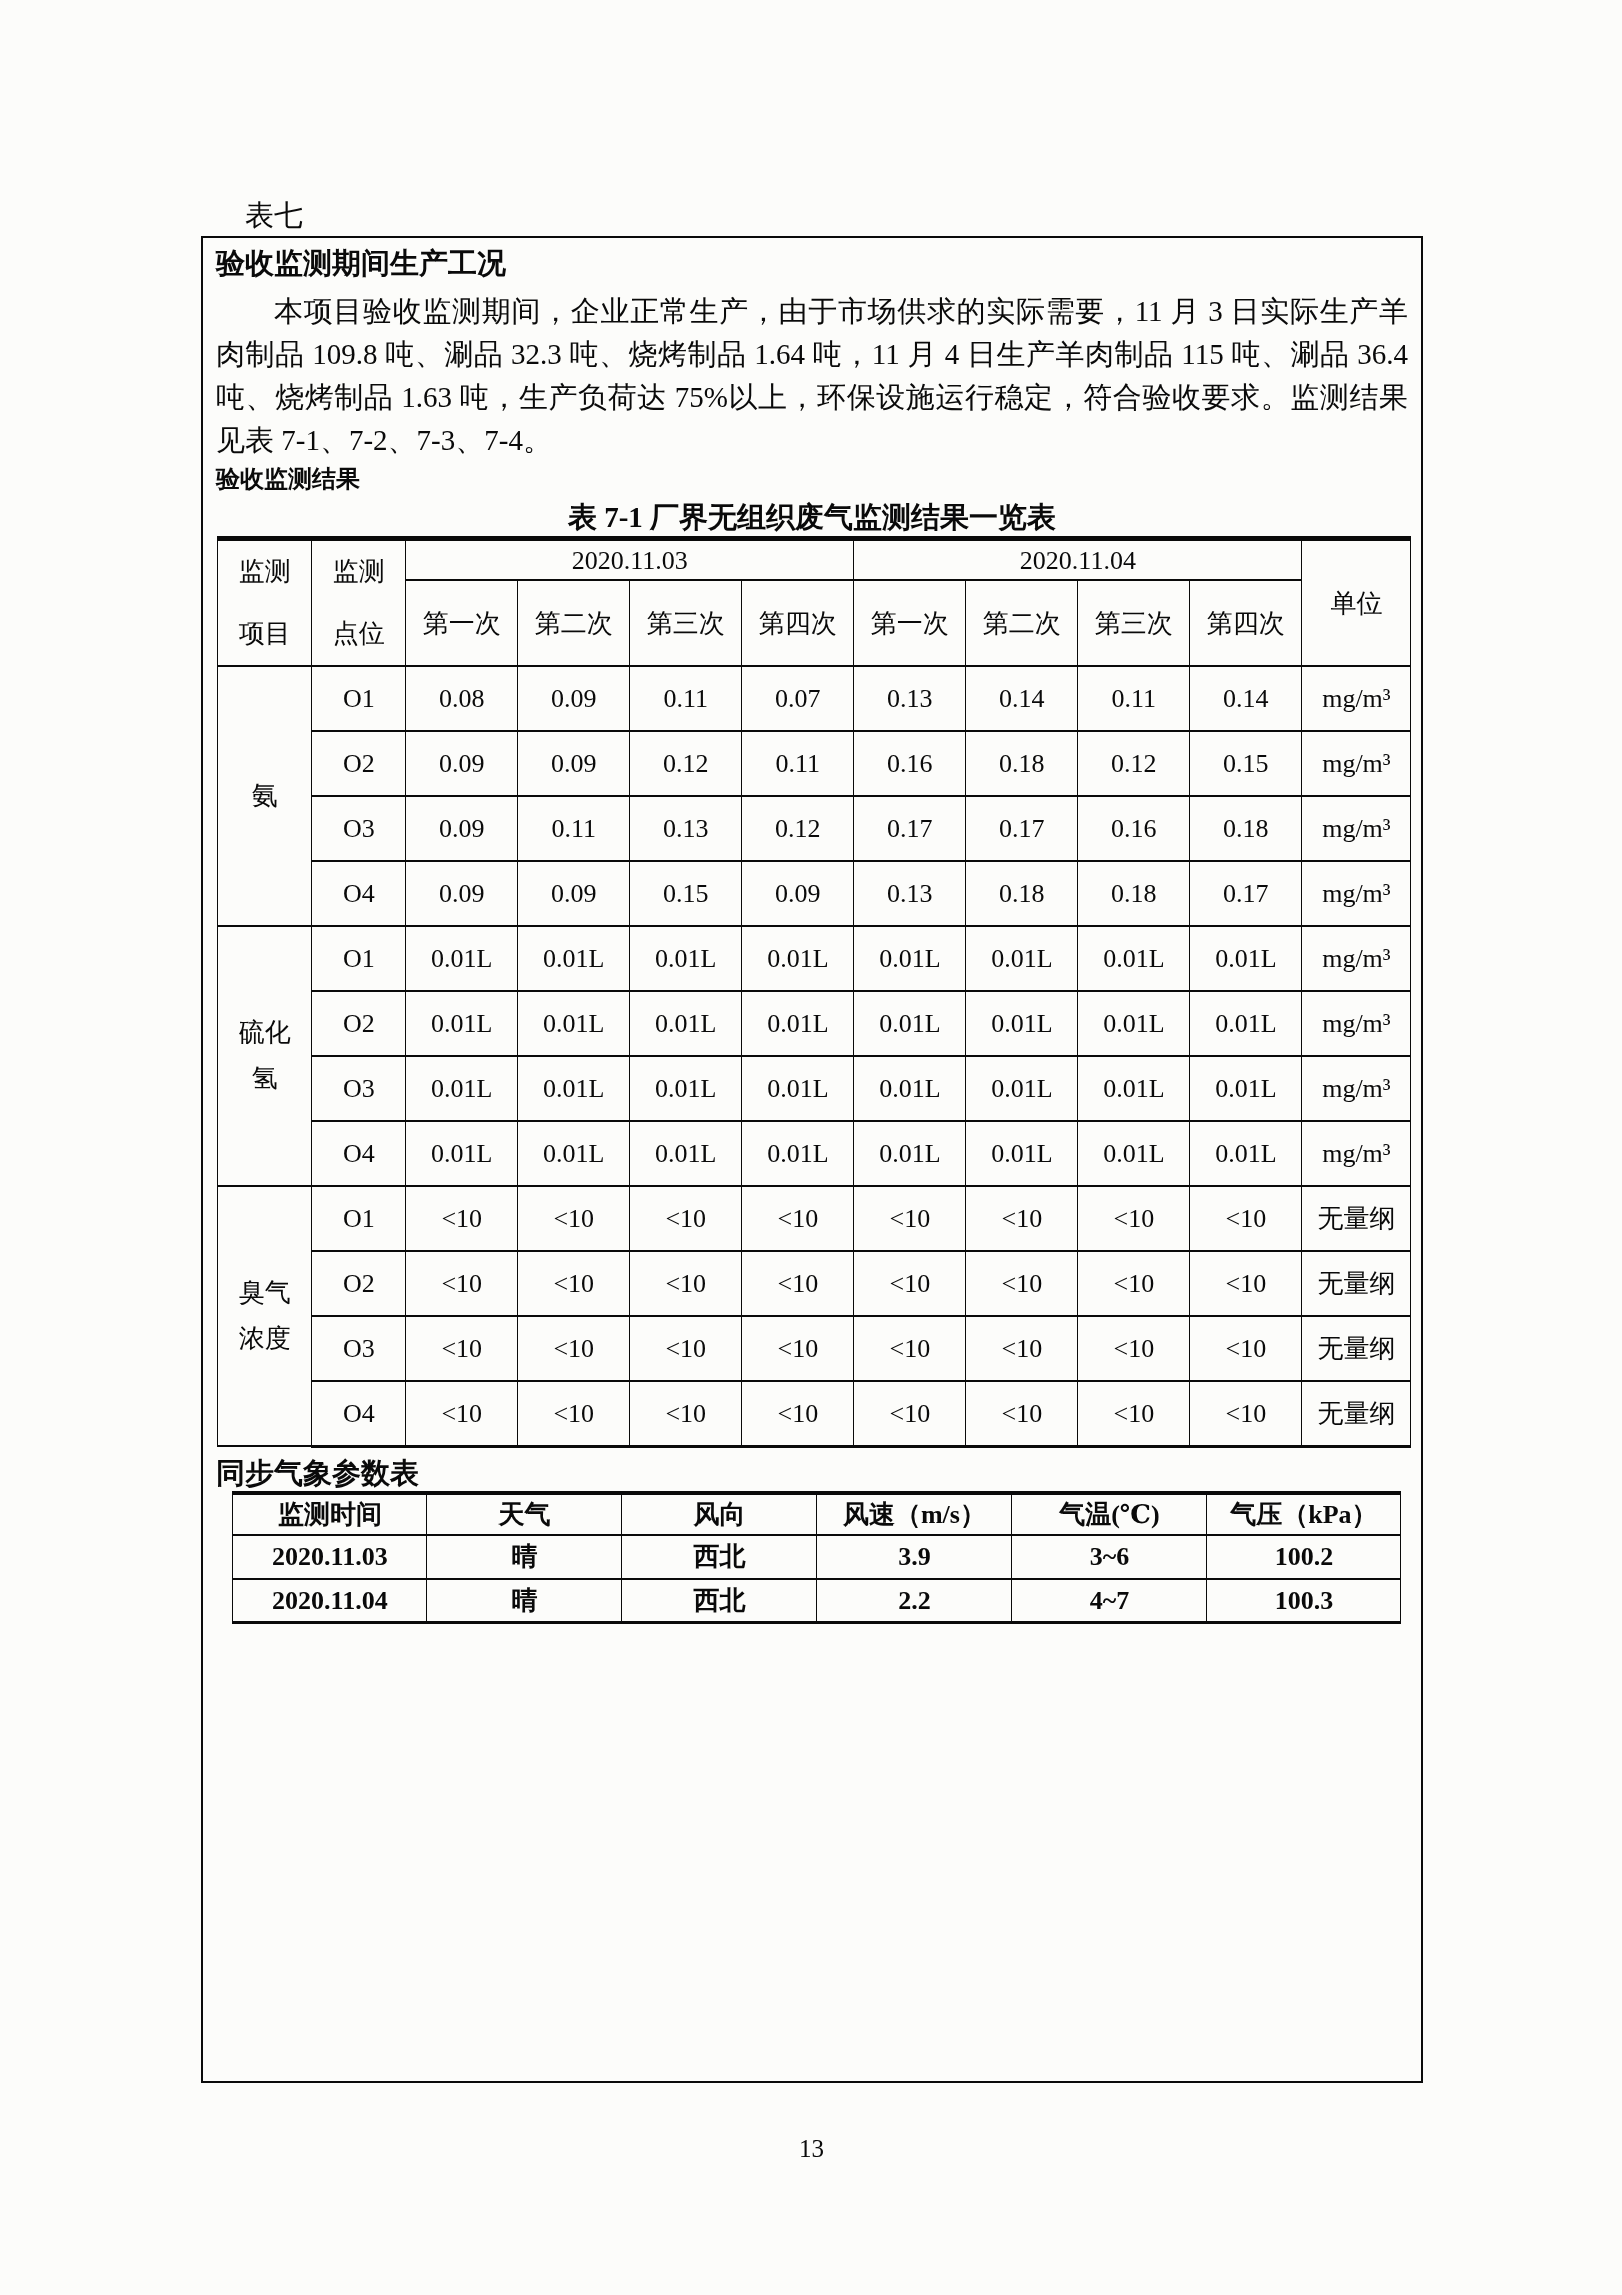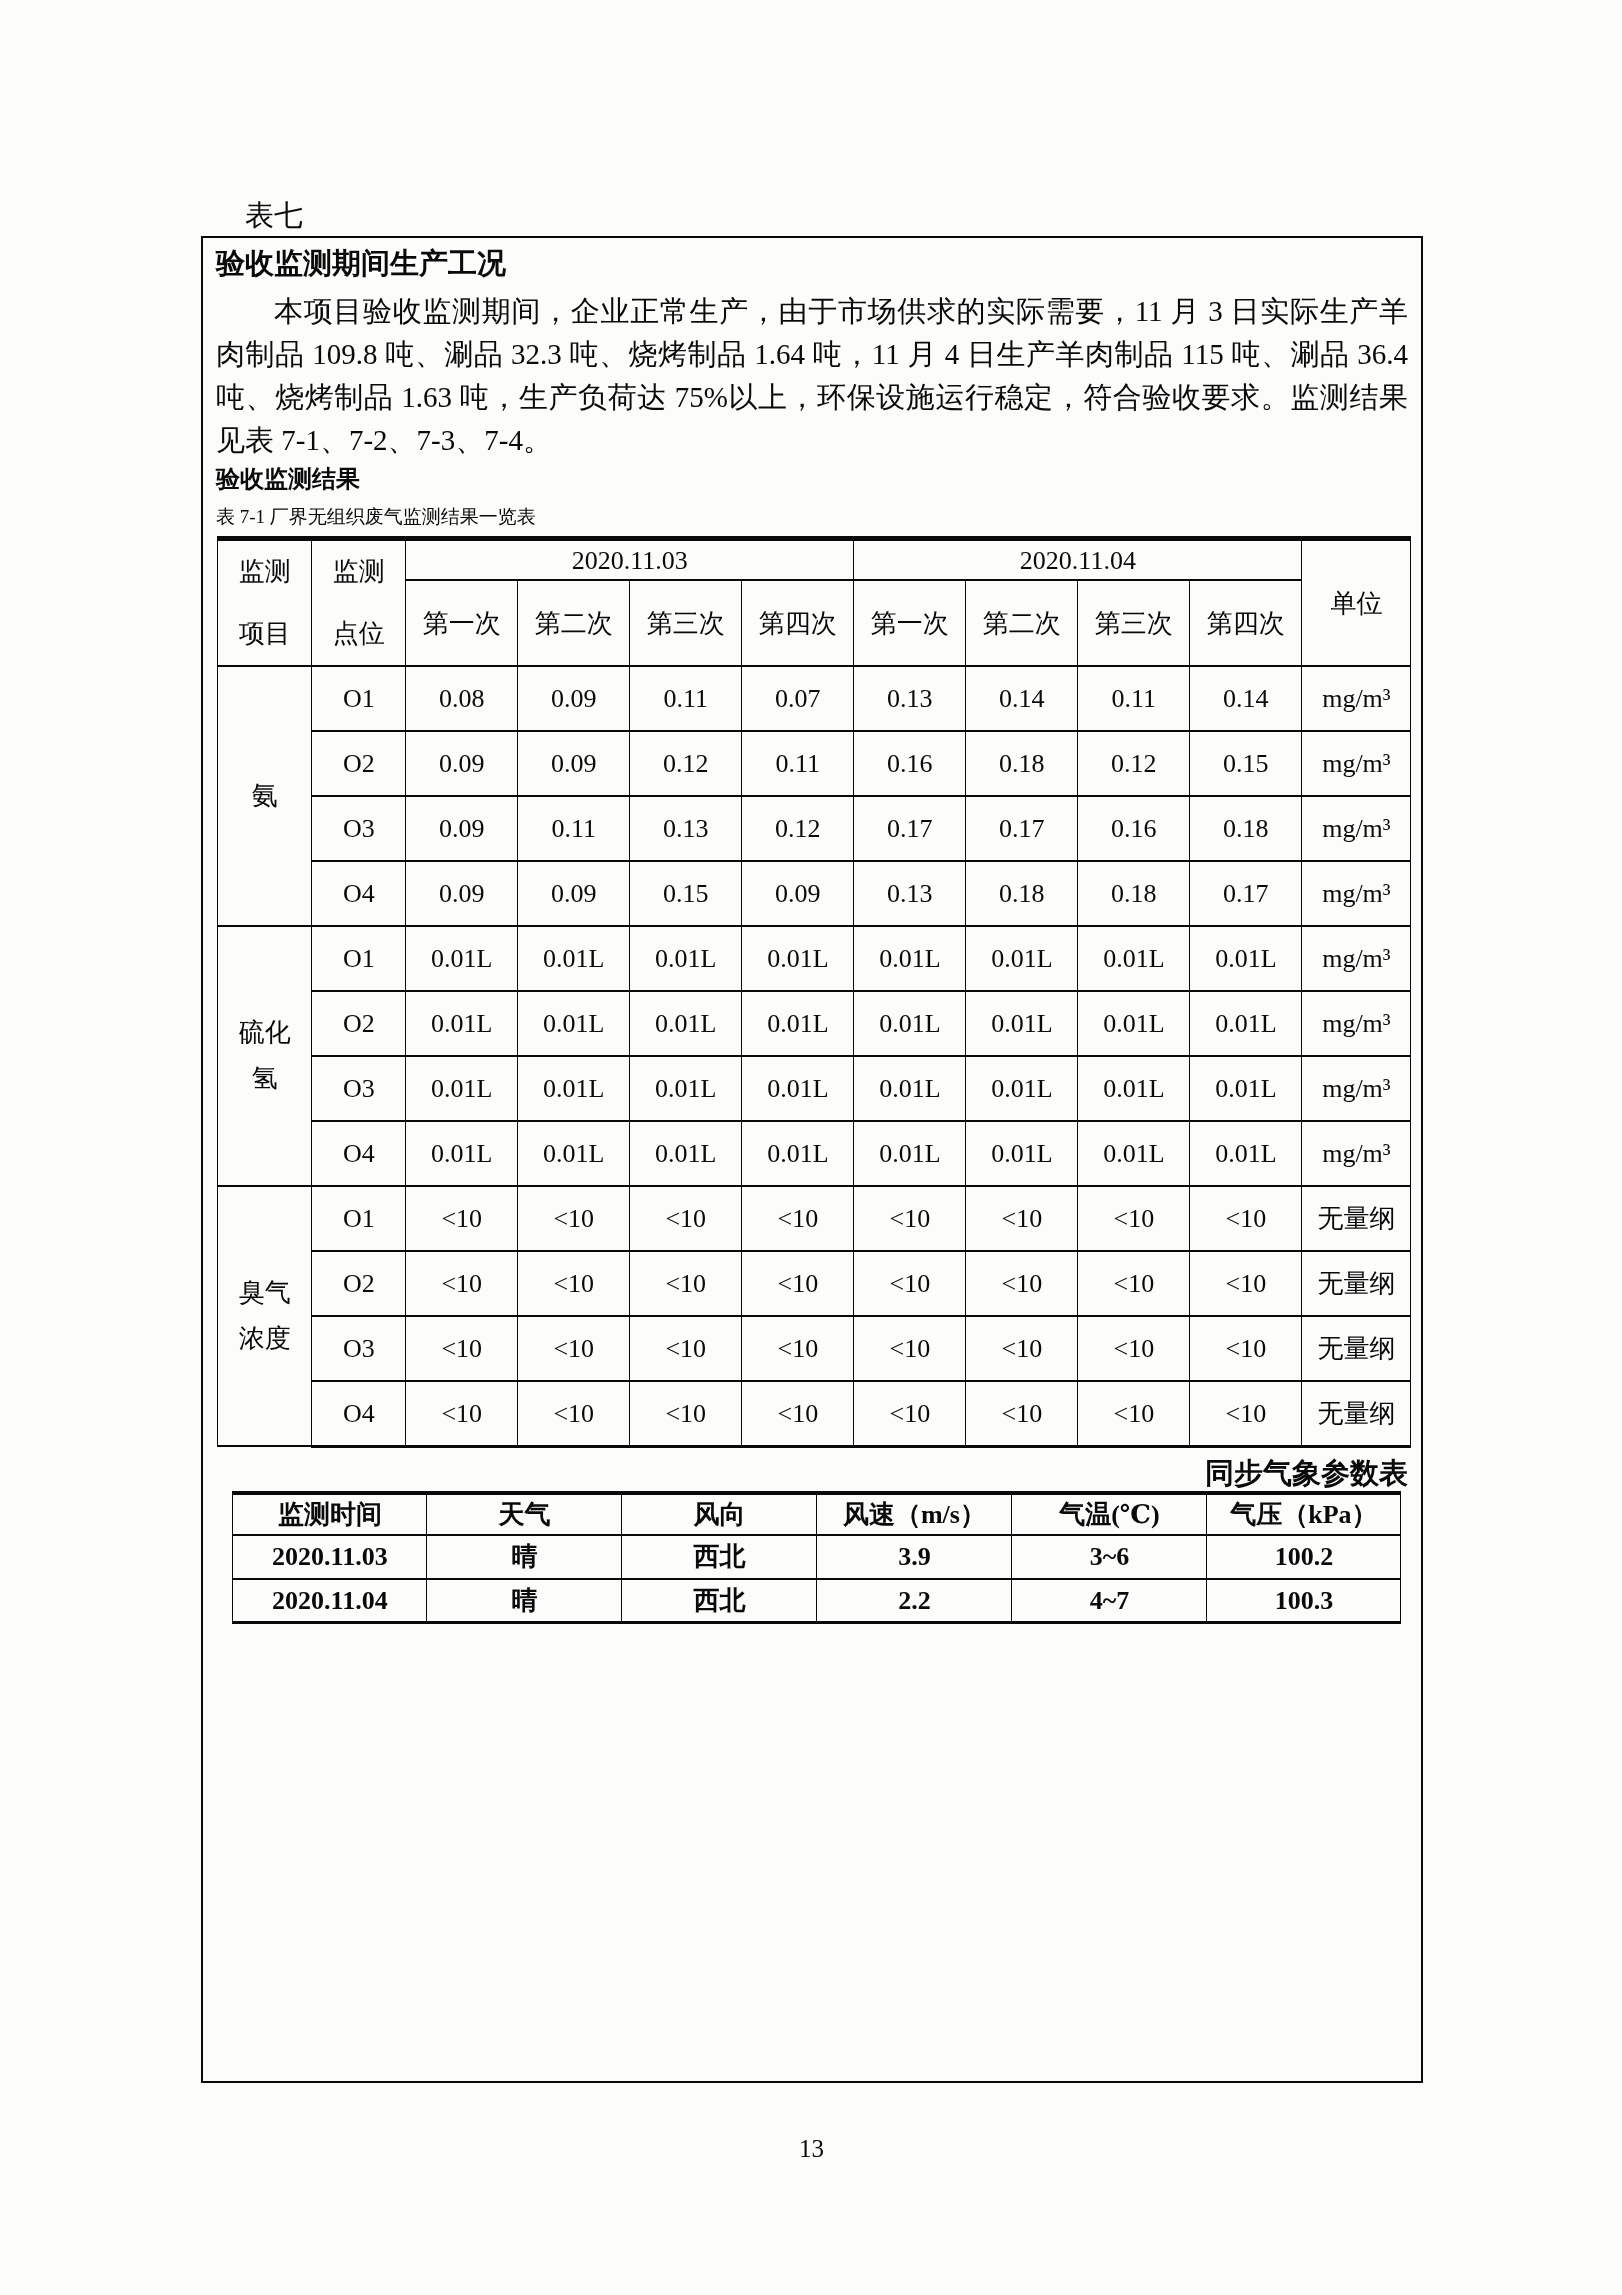--- a/index.html
+++ b/index.html
@@ -23,21 +23,21 @@
     margin:0;font-size:29px;font-weight:bold;line-height:34px;text-align:left;
   }
   .body-par{
     margin:10.5px 0 0 0;font-size:29px;line-height:43px;
     text-align:justify;text-indent:58px;
   }
   .results-heading{
     margin:0;font-size:24px;font-weight:bold;line-height:34px;
   }
   .table-title{
-    margin:3.9px 0 0 0;font-size:19px;font-weight:normal;line-height:34px;text-align:left;
+    margin:3.9px 0 0 0;font-size:29px;font-weight:bold;line-height:34px;text-align:center;
   }
   table{border-collapse:collapse;table-layout:fixed;}
   th,td{
     text-align:center;vertical-align:middle;
     font-size:26px;font-weight:normal;line-height:31px;
     padding:0;overflow:hidden;
   }
   
   .main{width:1192px;margin-left:1.3px;margin-top:2px;}
   .main th,.main td{
@@ -45,21 +45,21 @@
   }
   .main tr.r-date>th{border-top-width:5.2px;}
   .main tr.r-date{height:41px;}
   .main tr.r-times{height:84px;}
   .main tr.r-data{height:65px;}
   .main tr.r-last>td{border-bottom-width:3.9px;}
   .twoline span{display:block;line-height:62px;}
   .param span{display:block;line-height:46px;}
   
   .sub-title{
-    margin:7.9px 0 0 0;font-size:29px;font-weight:bold;line-height:34px;text-align:right;
+    margin:7.9px 0 0 0;font-size:29px;font-weight:bold;line-height:34px;text-align:left;
   }
   .weather{width:1169px;margin-left:16.4px;margin-top:1.3px;}
   .weather th,.weather td{
     border:1.3px solid #0a0a0a;border-top-width:2px;border-bottom-width:2px;font-weight:bold;
   }
   .weather tr.w-head{height:42px;}
   .weather tr.w-head>th{border-top-width:4.6px;}
   .weather tr.w-row{height:44px;}
   .weather tr.w-last>td{border-bottom-width:3.9px;}
   .pageno{

